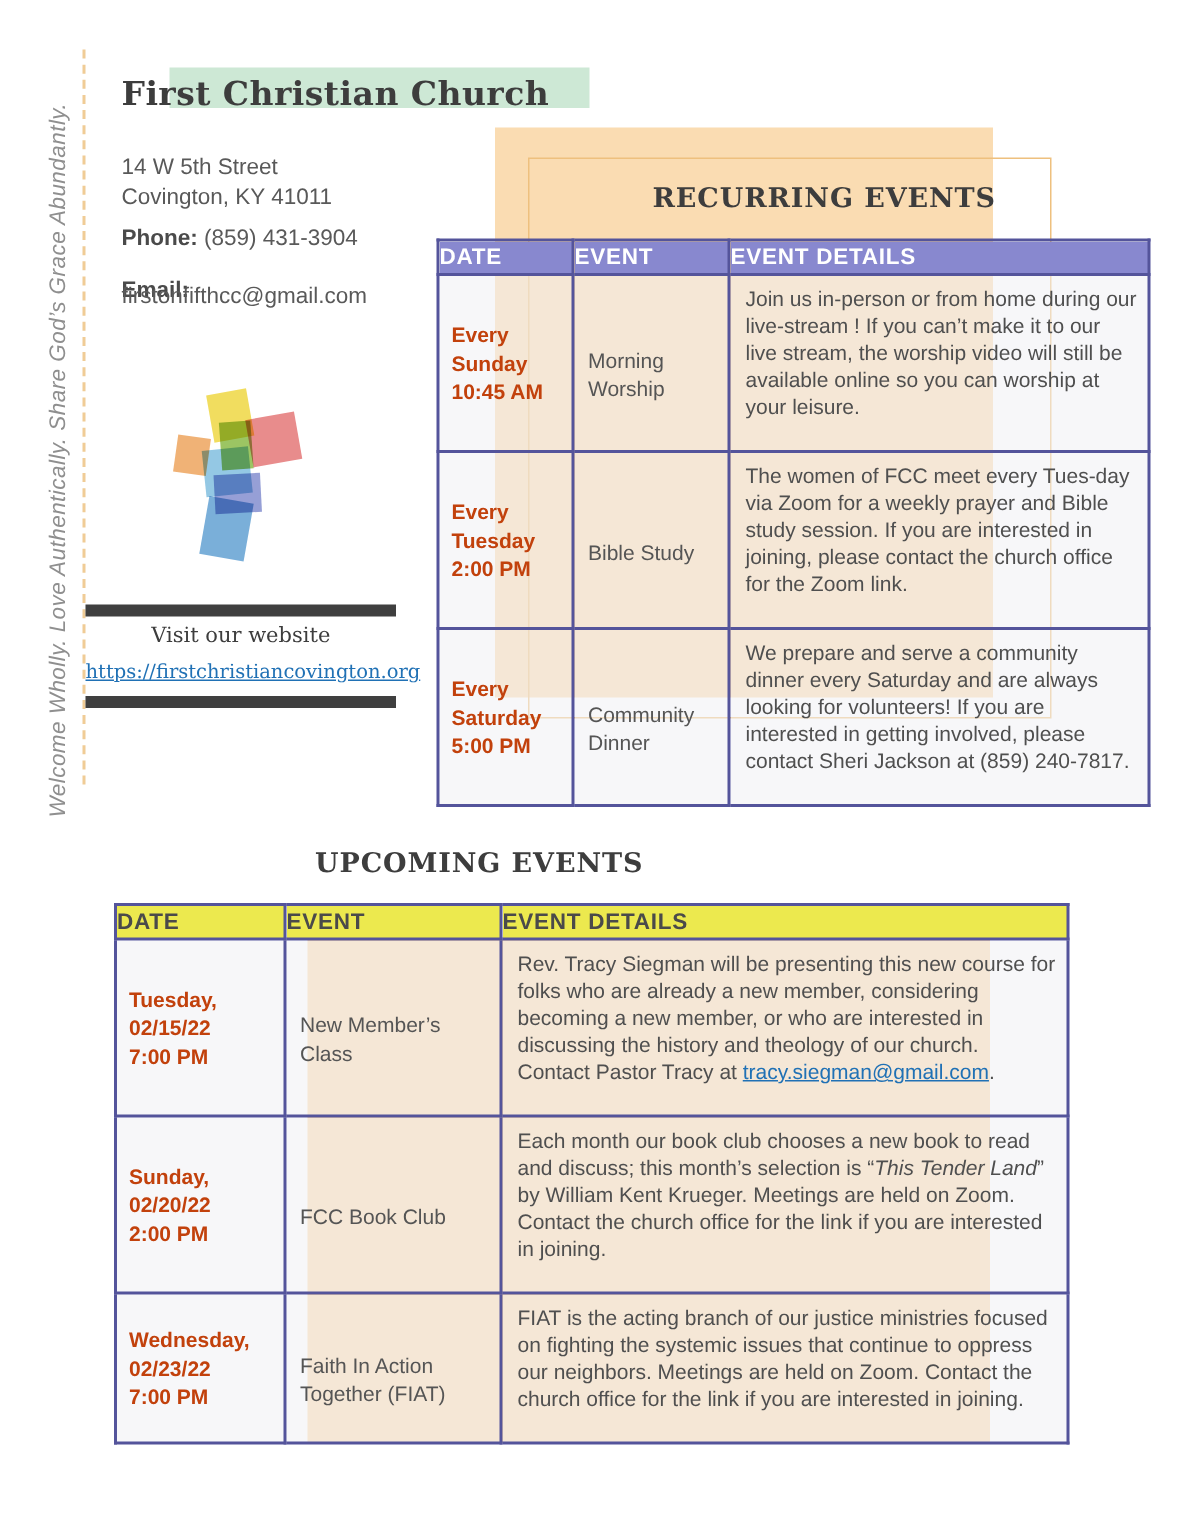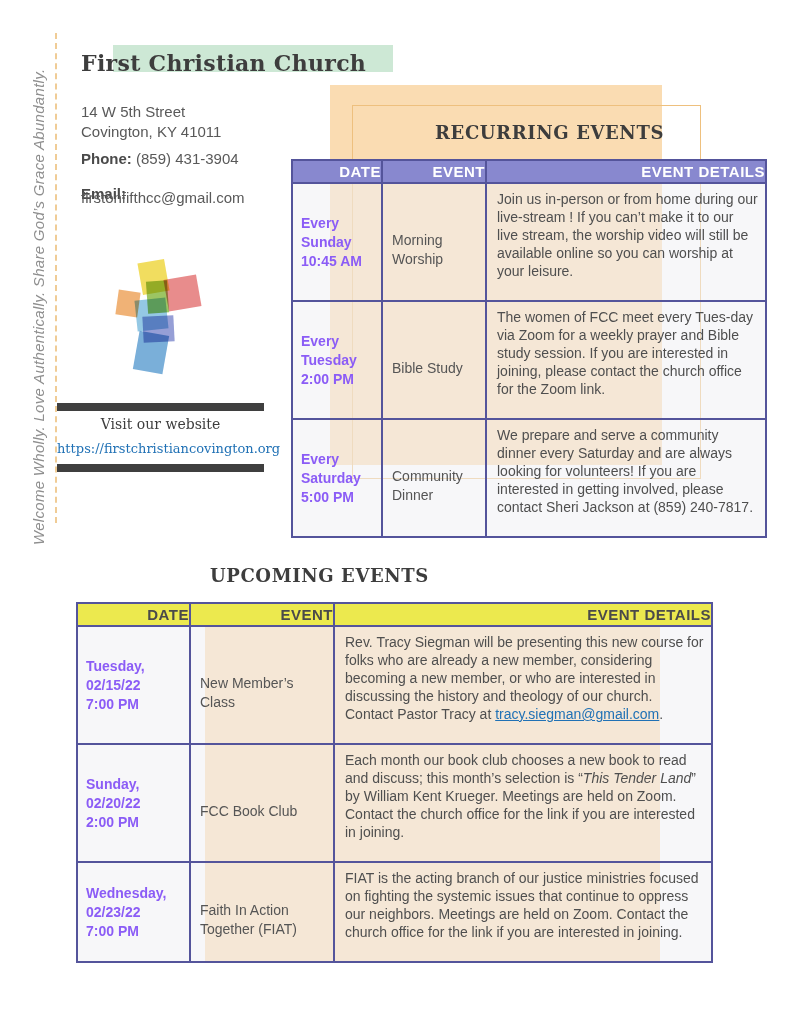--- a/index.html
+++ b/index.html
@@ -38,36 +38,36 @@
   #email-value { top:188px; }
   .label-bold { font-weight:bold; color:#4a4a4a; }
   
   #cross-logo { position:absolute; left:100px; top:250px; width:130px; height:150px; z-index:2; }
   .sq { position:absolute; mix-blend-mode:multiply; }
   
   #website-caption { position:absolute; left:57px; top:416px; width:207px; text-align:center;
     font-family:"DejaVu Serif", serif; font-size:14px; color:#3d3d3d; z-index:3; }
   #website-link { position:absolute; left:57px; top:441px; width:207px; text-align:center;
     font-family:"DejaVu Serif", serif; font-size:13px; z-index:3; }
-  #website-link a { color:#2071b5; cursor:pointer; }
+  #website-link a { color:#2071b5; text-decoration:underline; cursor:pointer; }
   
   .section-title { position:absolute; font-family:"DejaVu Serif", serif; font-weight:bold;
     font-size:18px; color:#3d3d3d; letter-spacing:0.6px; z-index:3;text-align:right; }
   #recurring-title { left:352px; top:122px; width:347px; text-align:center;padding-left:24px; }
   #upcoming-title  { left:210px; top:565px; }
   
   table { position:absolute; border-collapse:collapse; table-layout:fixed; z-index:3; }
   th, td { border:2px solid #54549b; overflow:hidden; }
-  th { font-size:15px; font-weight:bold; text-align:right; letter-spacing:0.5px; padding:2px 0; }
+  th { font-size:15px; font-weight:bold; text-align:left; letter-spacing:0.5px; padding:2px 0; }
   td { background:rgba(240,240,244,0.55); font-size:14px; vertical-align:middle; }
   #recurring-table { left:291px; top:159px; width:474px; }
   #recurring-table th { background:#8888cf; color:#ffffff; }
   #upcoming-table { left:76px; top:602px; width:635px; }
   #upcoming-table th { background:#ece94e; color:#4a4a4a; }
-  td.date-cell { font-weight:bold; color:#8b5cf6; white-space:pre-line;
+  td.date-cell { font-weight:bold; color:#c2410c; white-space:pre-line;
     padding:4px 2px 4px 8px; line-height:19px; }
   td.event-cell { color:#555555; padding:20px 4px 4px 9px; line-height:19px; }
   td.details-cell { color:#4f4f4f; padding:6px 7px 20px 10px; line-height:18px; }
   a.inline-link { color:#2071b5; text-decoration:underline; cursor:pointer; }
   .italic { font-style:italic; }
 </style>
 </head>
 <body>
 
 <div id="page">

